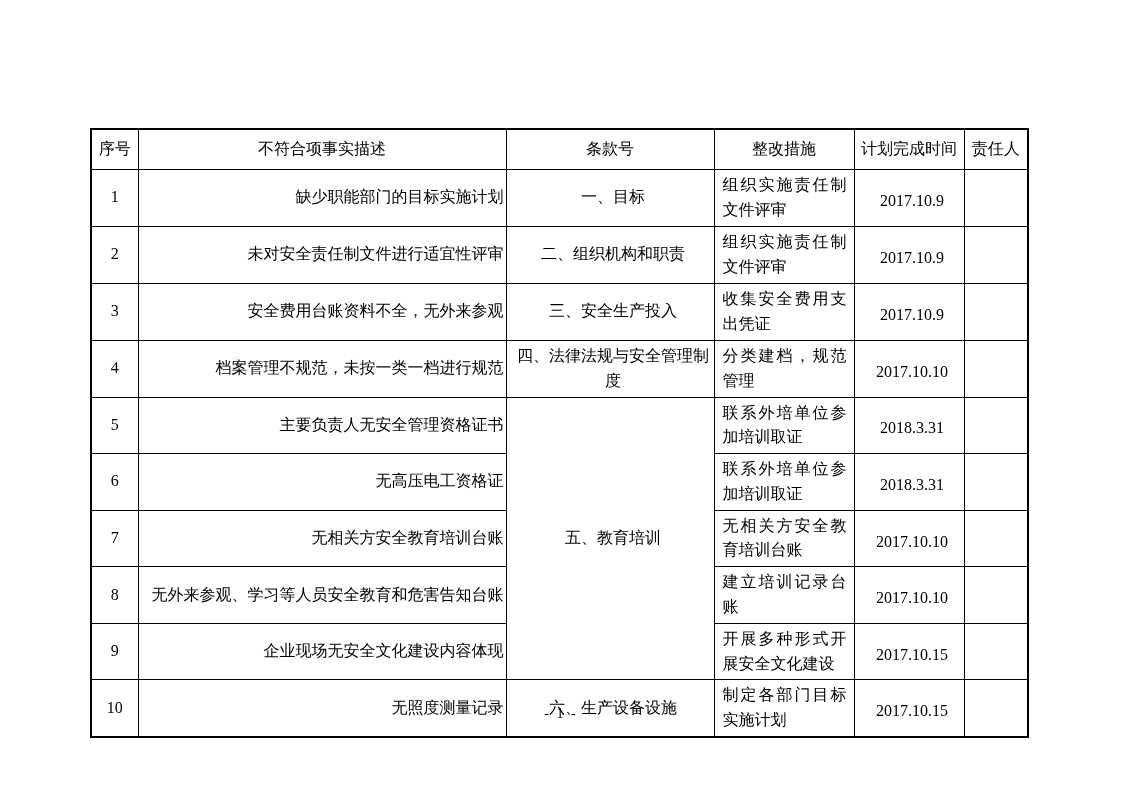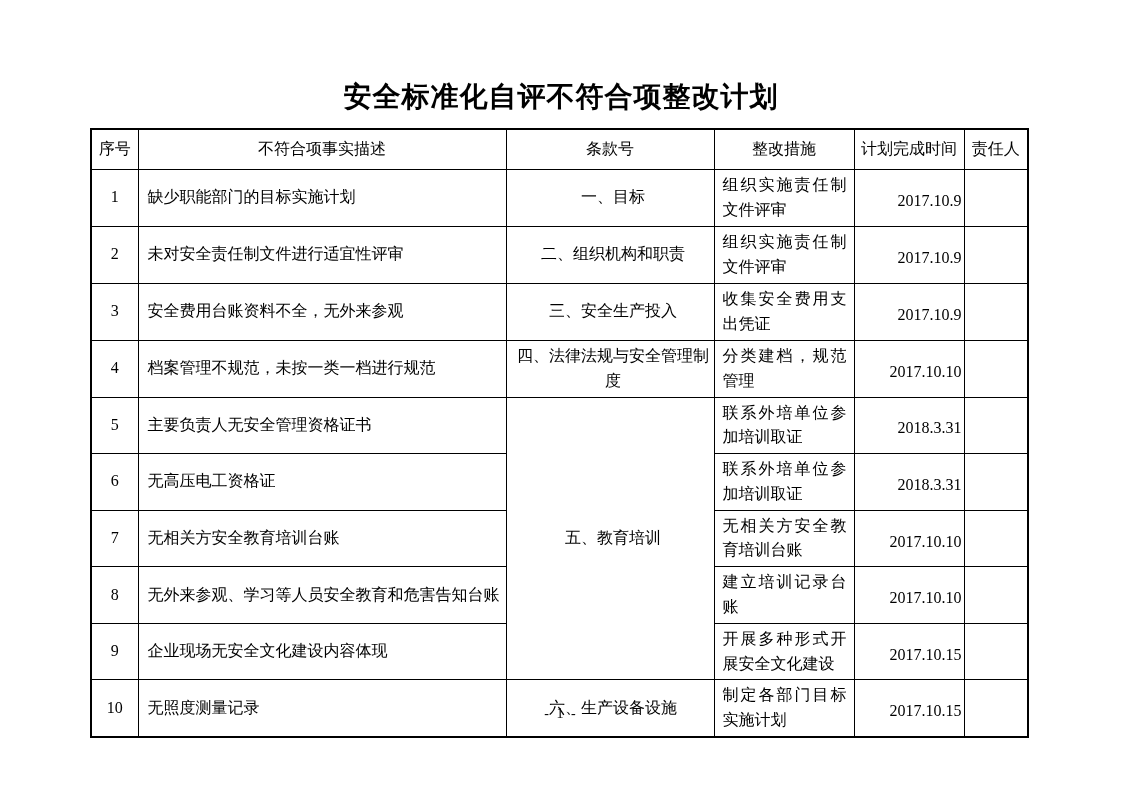--- a/index.html
+++ b/index.html
@@ -44,41 +44,40 @@
     font-size: 16px;
     font-weight: normal;
     line-height: 1.55;
     overflow: hidden;
   }
   .plan-table thead tr { height: 40px; margin-top: 35px; }
   .plan-table th { text-align: center; padding: 2px; }
   .plan-table tbody tr:nth-child(-n+4) { height: 57px; }
   .plan-table tbody tr:nth-child(n+5)  { height: 46px; }
   td.col-no   { text-align: center; }
-  td.col-desc { text-align: left; padding: 3px 2px 3px 9px; }
+  td.col-desc { text-align: right; padding: 3px 2px 3px 9px; }
   td.col-clause { text-align: center; padding: 3px 4px 3px 10px; }
   td.col-measure { text-align: justify; padding: 3px 7px 3px 8px; }
-  td.col-date { text-align: right; padding: 10px 2px 3px 8px; }
+  td.col-date { text-align: center; padding: 10px 2px 3px 8px; }
   td.col-resp { padding: 0; }
   .page-footer {
     position: absolute;
     top: 706px;
     left: 0;
     width: 100%;
     text-align: center;
     font-size: 14px;
     letter-spacing: 2px;
   }
 </style>
 </head>
 <body>
 
 <div class="page">
 
-  <div class="doc-title">安全标准化自评不符合项整改计划</div>
 
   <table class="plan-table">
     <colgroup>
       <col style="width:47px">
       <col style="width:368px">
       <col style="width:208px">
       <col style="width:140px">
       <col style="width:110px">
       <col style="width:64px">
     </colgroup>

